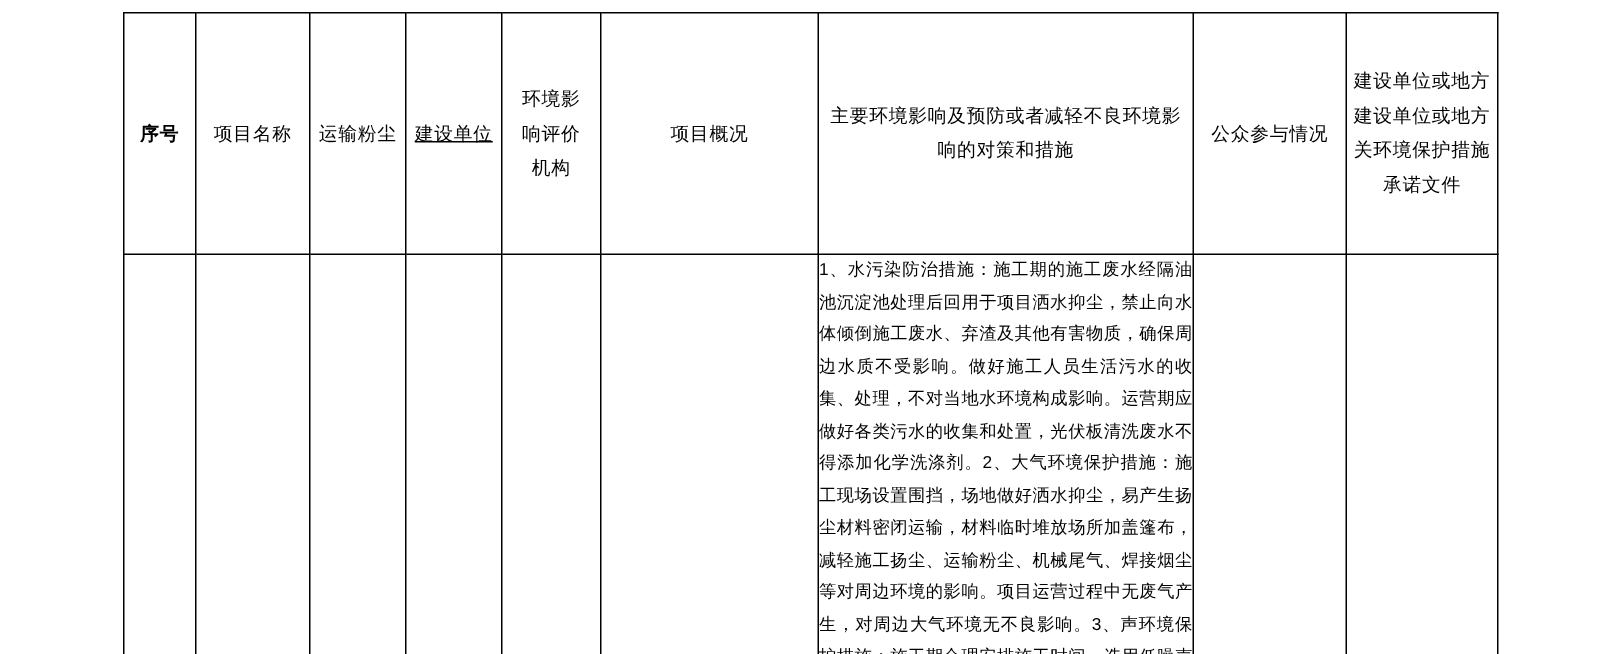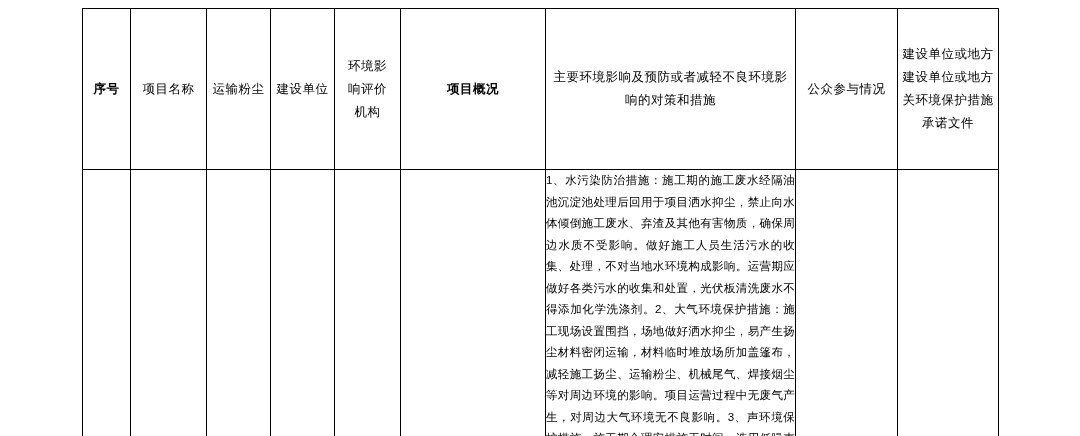--- a/index.html
+++ b/index.html
@@ -44,23 +44,23 @@
     height: 160px;
     text-align: center;
     font-size: 12.5px;
     line-height: 23px;
     letter-spacing: 0.5px;
     padding: 4px 5px;
   }
   .hdr .col-seq { width: 48px; font-weight: bold; }
   .hdr .col-name { width: 76px; text-align: center; }
   .hdr .col-place { width: 64px; }
-  .hdr .col-unit { width: 64px; }
+  .hdr .col-unit { width: 64px; text-decoration: underline; }
   .hdr .col-org { width: 66px; }
-  .hdr .col-overview { width: 145px; font-weight: bold; }
+  .hdr .col-overview { width: 145px; }
   .hdr .col-measures { width: 250px; }
   .hdr .col-public { width: 102px; font-family: Liberation Serif, serif; }
   .hdr .col-commit { width: 101px; }
 
   .hdr .stack {
     display: block;
   }
   .hdr .stack span { display: block; }
 
   

